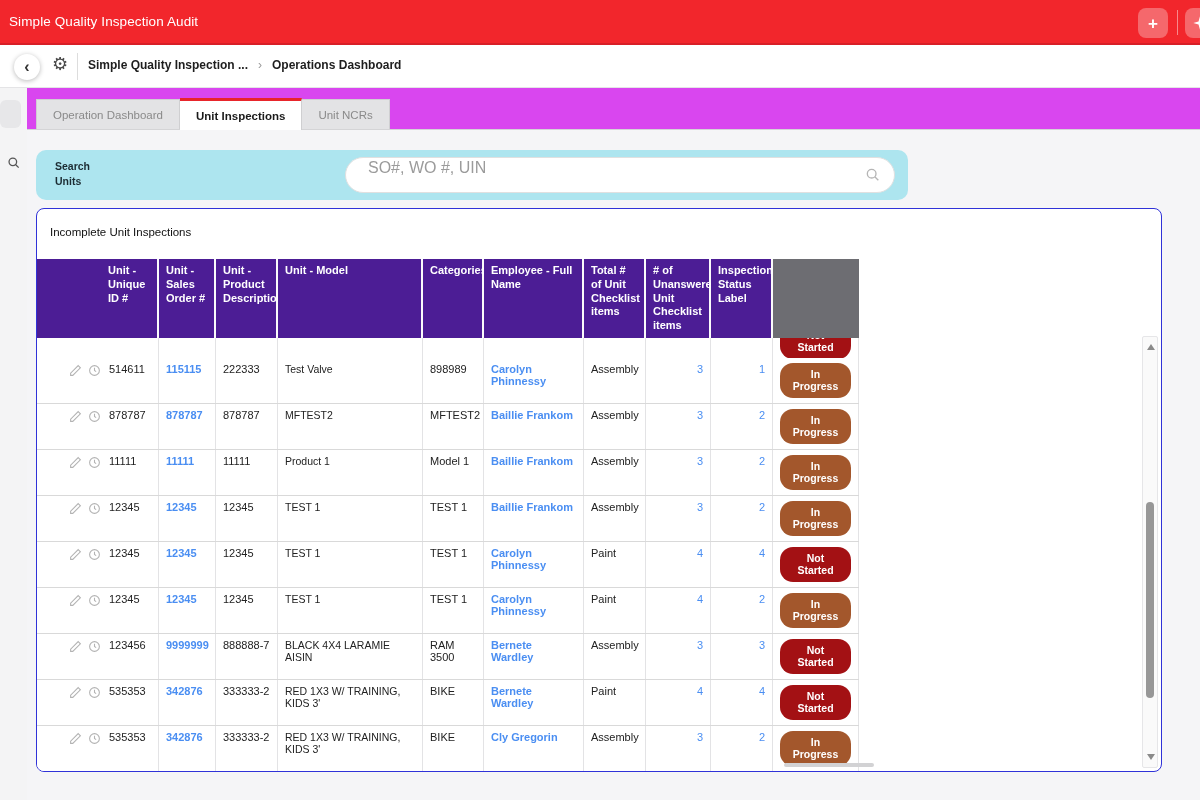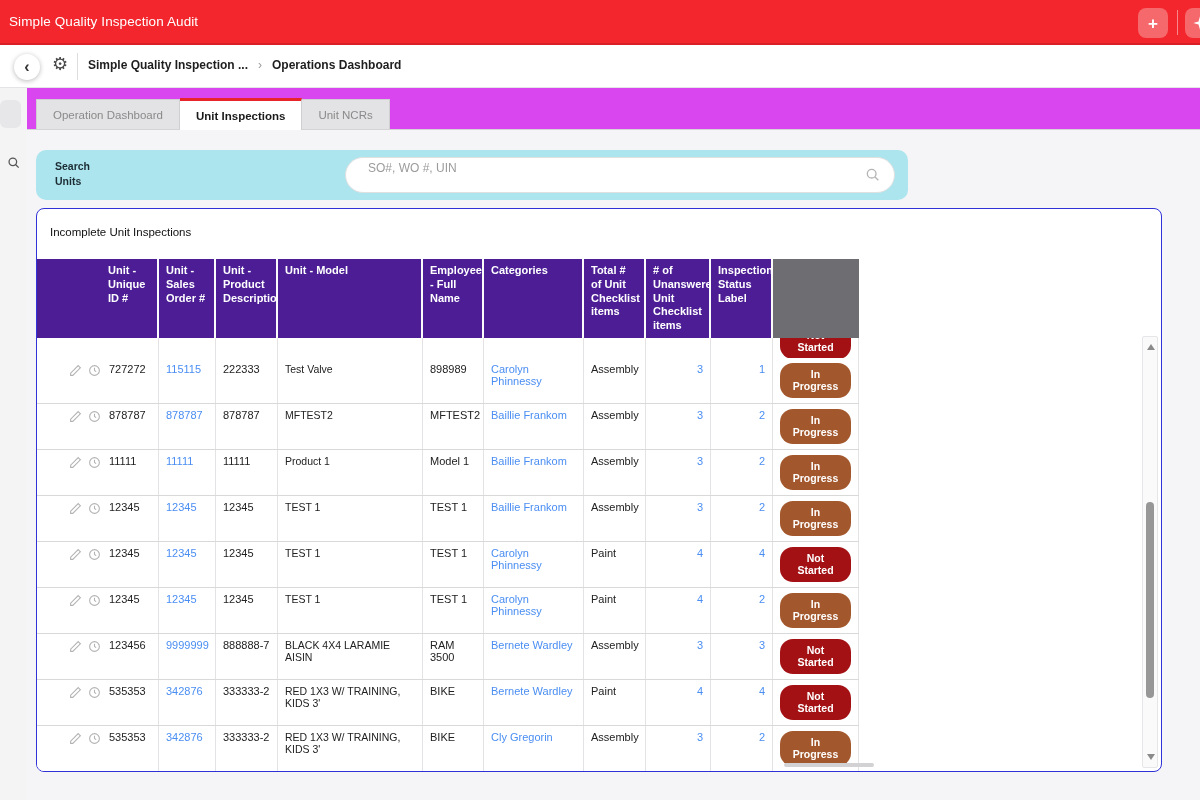--- a/index.html
+++ b/index.html
@@ -34,41 +34,41 @@
   .tab { height:30px; padding:0 16px; font-size:11.5px; color:#8a8a8a; background:#e3e3e5; border:1px solid #cfcfd1; border-bottom:none; display:flex; align-items:center; cursor:pointer; }
   .tab + .tab { border-left:none; }
   .tab.active { background:#fff; color:#1a1a1a; border-top:3px solid #e8252b; height:32px; margin-bottom:-1px; font-weight:bold; }
 
   .main { position:absolute; left:27px; top:130px; width:1173px; height:670px; background:#f5f5f7; }
 
   
   .search-card { position:absolute; left:9px; top:20px; width:872px; height:50px; background:#ade5ef; border-radius:10px; }
   .search-label { position:absolute; left:19px; top:9px; width:48px; font-size:10.5px; line-height:1.45; color:#1c2c33; font-weight:bold; }
   .search-wrap { position:absolute; left:309px; top:7px; width:550px; height:36px; background:#fff; border:1px solid #e0e0e0; border-radius:18px; }
-  .search-wrap input { position:absolute; left:22px; top:0; width:490px; height:20px; border:none; outline:none; font-size:12px; color:#8b5cf6; background:transparent; font-family:"Liberation Sans", sans-serif; }
+  .search-wrap input { position:absolute; left:22px; top:0; width:490px; height:20px; border:none; outline:none; font-size:16px; color:#8b5cf6; background:transparent; font-family:"Liberation Sans", sans-serif; }
   .search-wrap input::placeholder { color:#9b9b9b; }
   .search-wrap .mag { position:absolute; right:13px; top:9px; }
 
   
   .grid-card { position:absolute; left:9px; top:78px; width:1126px; height:564px; background:#fff; border:1.5px solid #3032d8; border-radius:8px; overflow:hidden; }
   .grid-title { position:absolute; left:13px; top:17px; font-size:11.5px; color:#111; font-weight:500; }
 
   .gridwrap { position:absolute; left:0; top:50px; width:822px; }
   .trow { display:grid; grid-template-columns:122px 57px 62px 145px 61px 100px 62px 65px 62px 86px; background:#fff; }
   .thead .trow { background:#6d6d72; }
   .th { color:#fff; font-size:11px; font-weight:bold; line-height:1.25; padding:5px 7px; border-right:2px solid #fbfbfb; background:#4c1d95; min-height:74px; }
   .th.c0 { padding-left:71px; }
   .th.right { text-align:left; }
   .tbody .trow { border-bottom:1px solid #d9d9d9; min-height:37px; }
   .td { font-size:11px; color:#222; padding:5px 7px; border-right:1px solid #e3e3e5; overflow:hidden; }
   .td.c0 { display:flex; align-items:flex-start; gap:6px; padding-left:32px; padding-top:6px; }
   .td.c0 .idval { margin-left:2px; margin-top:-1px; }
   .td.desc { font-size:10.5px; line-height:1.2; }
   .td.num { text-align:right; color:#4a8ef2; }
-  .link { color:#4a8ef2; cursor:pointer; }
+  .link { color:#4a8ef2; cursor:pointer;font-weight:bold; }
   .icon-btn { background:none; border:none; padding:0; cursor:pointer; line-height:0; }
   .badge { display:inline-block; min-width:58px; text-align:center; padding:5px 10px 6px; border-radius:13px; color:#fff; font-size:10.5px; font-weight:bold; }
   .row-clip-top { height:20px; overflow:hidden; }
   .row-clip-top .trow { margin-top:-19px; border-bottom:none; }
 
   
   .vscroll { position:absolute; top:127px; right:3px; bottom:3px; width:16px; background:#fafafa; border:1px solid #e6e6e8; border-radius:2px; }
   .vs-arrow { position:absolute; left:4px; width:0; height:0; border-left:4px solid transparent; border-right:4px solid transparent; }
   .vs-up { top:7px; border-bottom:6px solid #8a8a8a; }
   .vs-down { bottom:7px; border-top:6px solid #8a8a8a; }
@@ -140,22 +140,22 @@
     <div class="grid-card">
       <div class="grid-title">Incomplete Unit Inspections</div>
 
       <div class="gridwrap">
         <div class="thead">
             <div class="trow">
               <div class="th c0">Unit - Unique ID #</div>
               <div class="th c1">Unit - Sales Order #</div>
               <div class="th c3">Unit - Product Description</div>
               <div class="th c4">Unit - Model</div>
+              <div class="th c6">Categories</div>
               <div class="th c5">Employee - Full Name</div>
-              <div class="th c6">Categories</div>
               <div class="th c7 right">Total # of Unit Checklist items</div>
               <div class="th c8 right"># of Unanswered Unit Checklist items</div>
               <div class="th c9">Inspection Status Label</div>
             </div>
           </div>
         <div class="tbody">
             <div class="row-clip-top">
               <div class="trow">
                 <div class="td c0">
                   <span class="idval"></span>
@@ -173,21 +173,21 @@
             </div>
             <div class="trow">
               <div class="td c0">
                 <button class="icon-btn"><svg width="13" height="13" viewBox="0 0 24 24" fill="none" stroke="#b3b3b3" stroke-width="2">
                     <path d="M17 3l4 4L7 21H3v-4L17 3z"></path>
                   </svg></button>
                 <button class="icon-btn"><svg width="13" height="13" viewBox="0 0 24 24" fill="none" stroke="#b3b3b3" stroke-width="2">
                     <circle cx="12" cy="12" r="9"></circle>
                     <path d="M12 7v5l3 2"></path>
                   </svg></button>
-                <span class="idval">727272</span>
+                <span class="idval">514611</span>
               </div>
               <div class="td "><span class="link">115115</span></div>
               <div class="td ">222333</div>
               <div class="td desc">Test Valve</div>
               <div class="td ">898989</div>
               <div class="td "><span class="link">Carolyn Phinnessy</span></div>
               <div class="td ">Assembly</div>
               <div class="td num">3</div>
               <div class="td num">1</div>
               <div class="td "><span class="badge" style="background: rgb(163, 87, 44);">In Progress</span></div>

